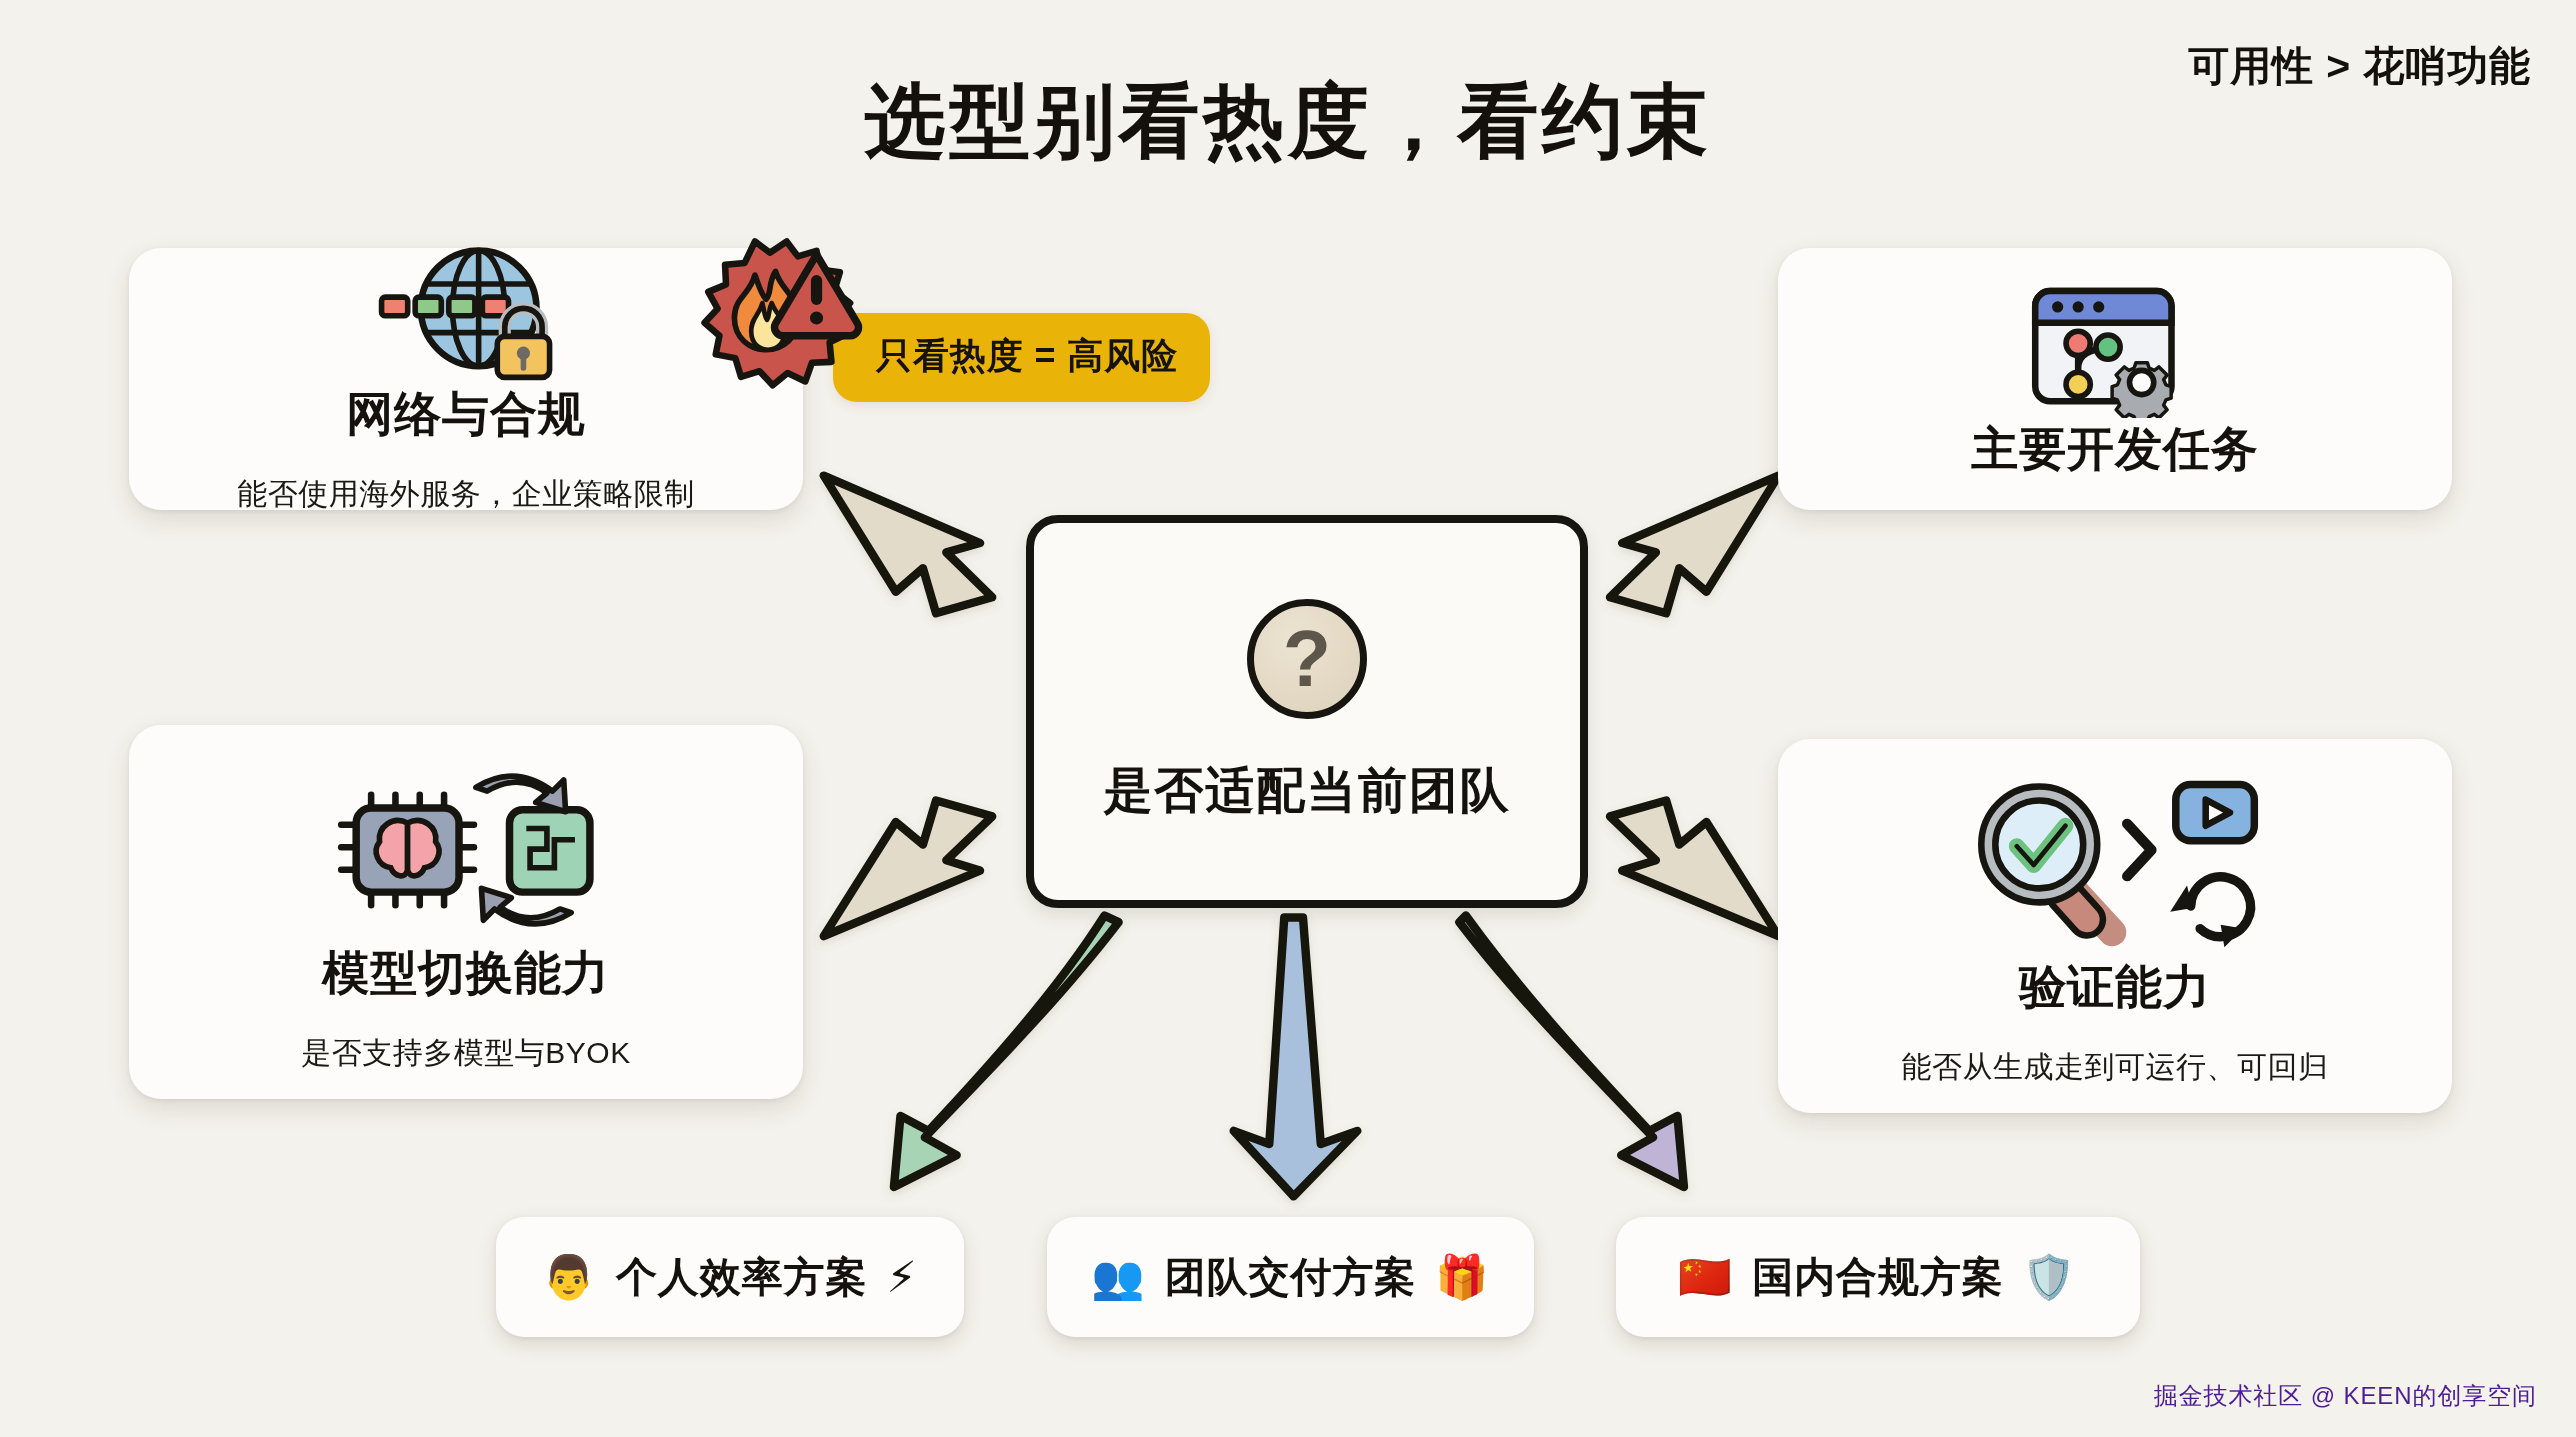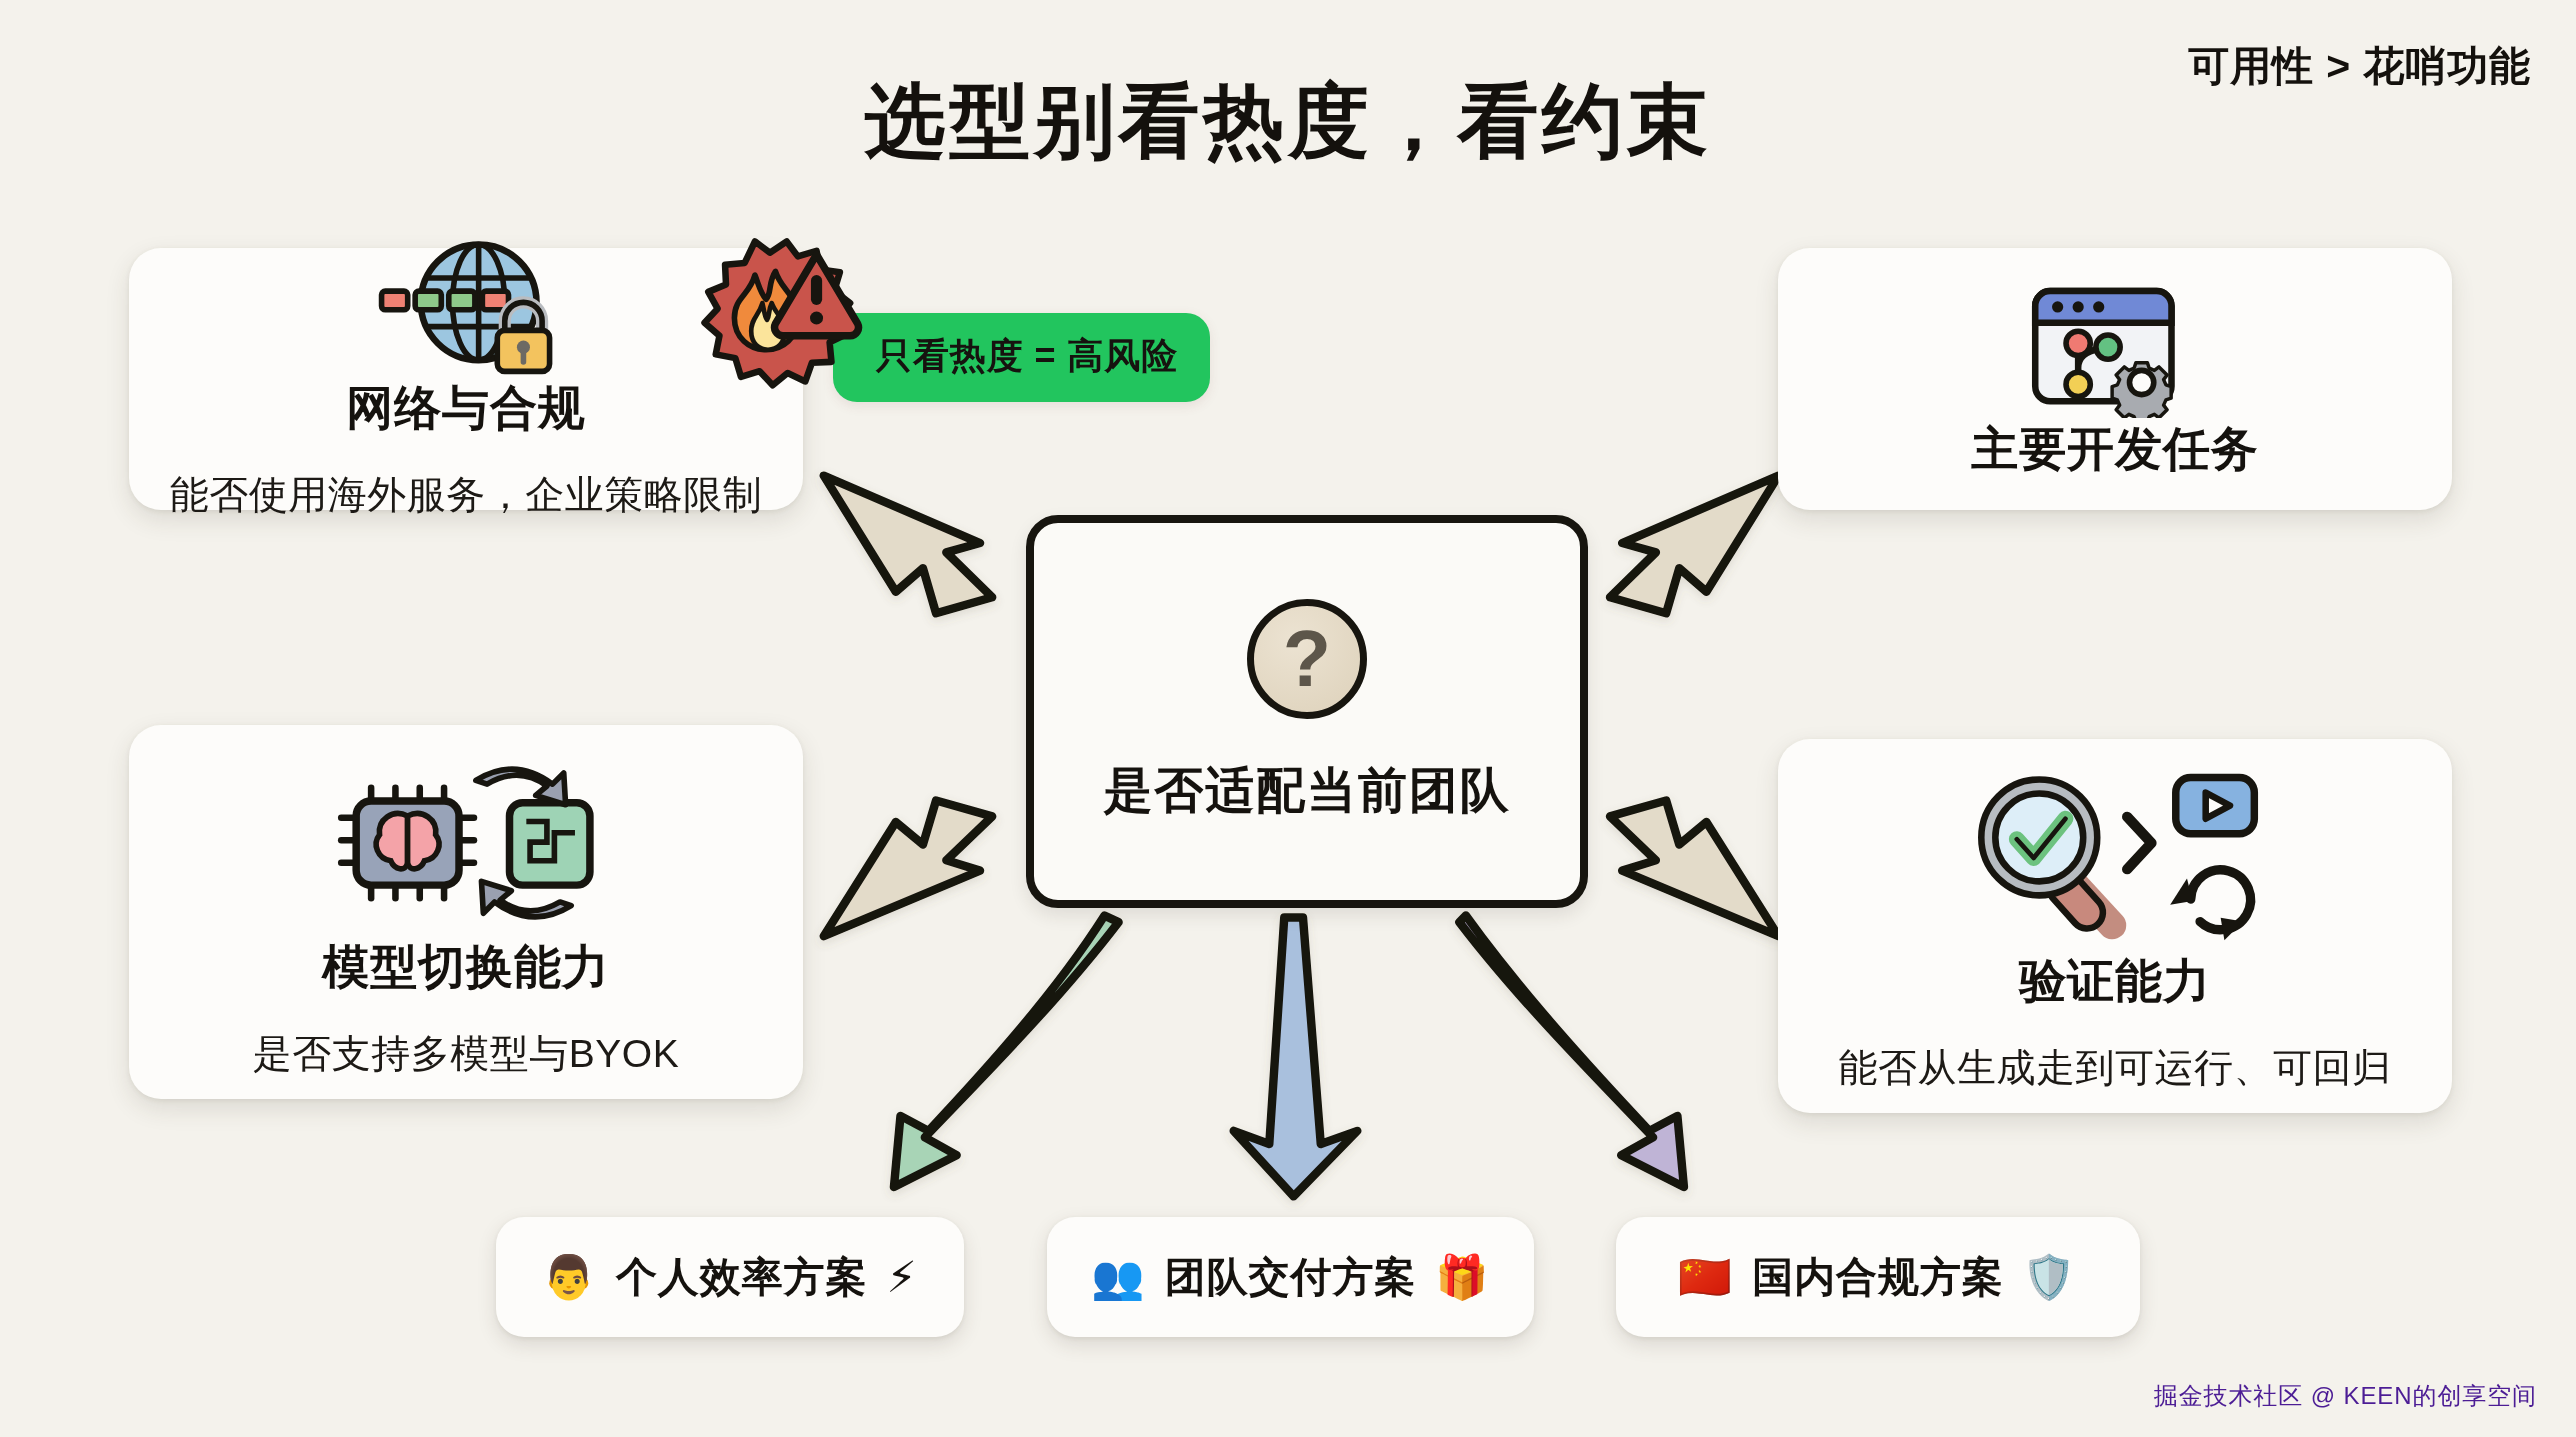--- a/index.html
+++ b/index.html
@@ -31,21 +31,21 @@
     position:absolute;
     background:#fdfcfa;
     border-radius:32px;
     box-shadow:0 9.4px 24px rgba(60,50,35,.12), 0 1.9px 5.6px rgba(60,50,35,.07);
     display:flex; flex-direction:column;
     align-items:center; justify-content:center;
     padding:22px 24px;
   }
   .card .icon-wrap { height:159px; display:flex; align-items:center; justify-content:center; }
   .card-title { font-size:47px; font-weight:800; color:#15120e; letter-spacing:0.9px; margin-top:5.6px; }
-  .card-sub   { font-size:39px; font-weight:500; color:#1d1a16; margin-top:28px; letter-spacing:0.5px; white-space:nowrap; }
+  .card-sub   { font-size:30px; font-weight:500; color:#1d1a16; margin-top:28px; letter-spacing:0.5px; white-space:nowrap; }
 
   #card-network   { left:129px;  top:248px;  width:674px; height:262px; }
   #card-tasks     { left:1778px; top:248px;  width:674px; height:262px; }
   #card-model     { left:129px;  top:725px;  width:674px; height:374px; }
   #card-verify    { left:1778px; top:739px;  width:674px; height:374px; }
   #card-network .card-title, #card-tasks .card-title { margin-top:0; }
   #card-network .icon-wrap, #card-tasks .icon-wrap { height:140px; }
   #card-model .icon-wrap, #card-verify .icon-wrap { height:187px; }
 
   
@@ -66,21 +66,21 @@
     margin-bottom:39px;
   }
   #center-label { font-size:49px; font-weight:700; letter-spacing:1.9px; color:#15120e; }
 
   
   #hot-badge {
     position:absolute; left:697px; top:234px; width:170px; height:168px;
   }
   #risk-pill {
     position:absolute; left:833px; top:313px;
-    background:#22c55e; border-radius:24px;
+    background:#eab308; border-radius:24px;
     padding:19px 32px 20.6px 43px;
     font-size:36px; font-weight:700; color:#16130f; letter-spacing:0.9px;
     box-shadow:0 3.7px 11.2px rgba(120,60,60,.10);
   }
 
   
   .pill {
     position:absolute; height:120px;
     background:#fdfcfa; border-radius:28px;
     box-shadow:0 7.5px 19px rgba(60,50,35,.13), 0 1.9px 4.7px rgba(60,50,35,.07);

